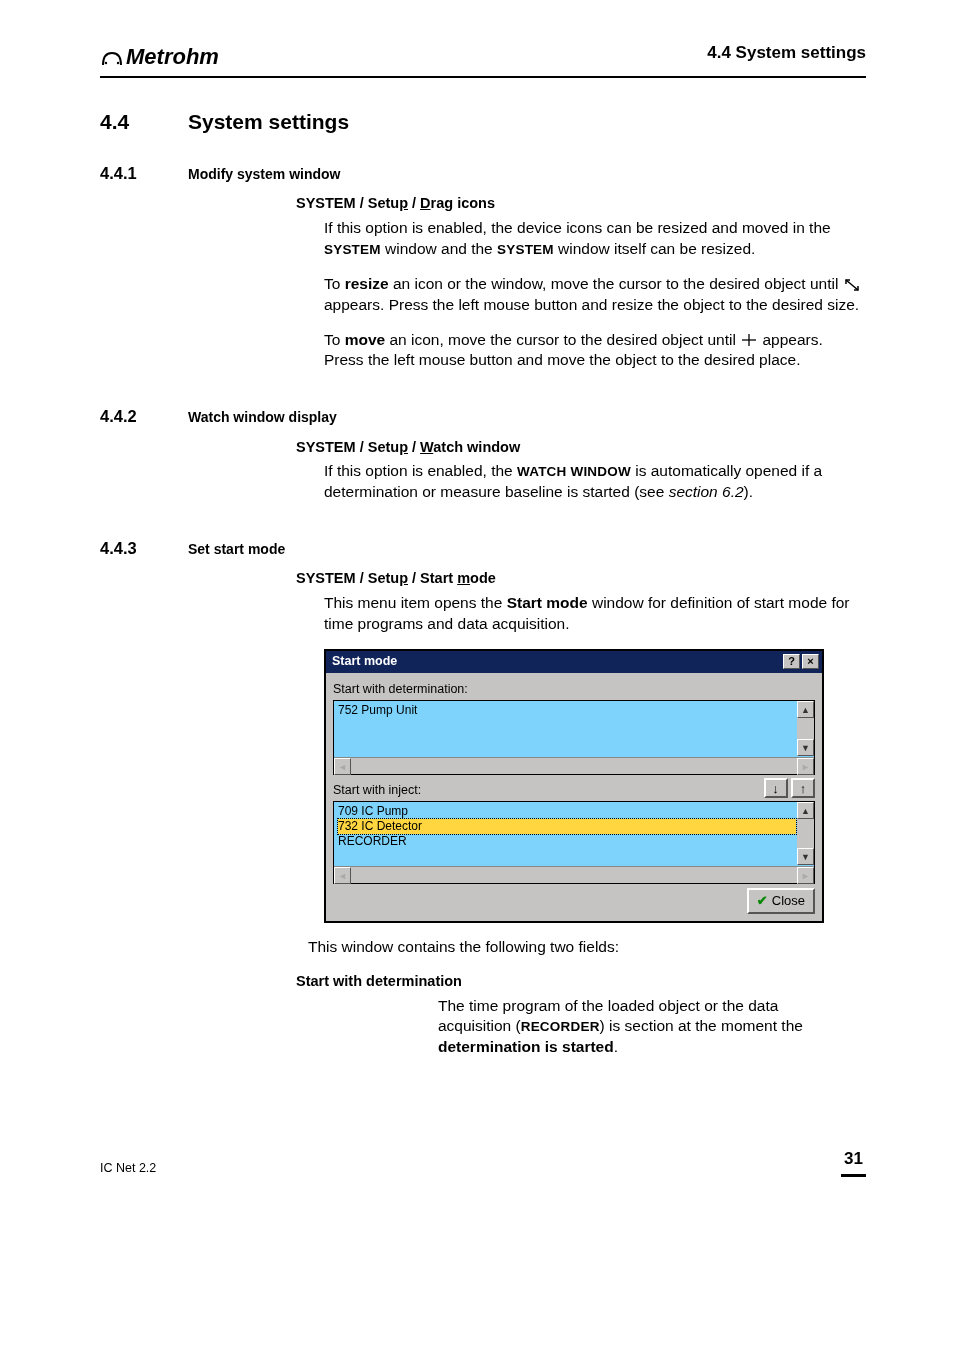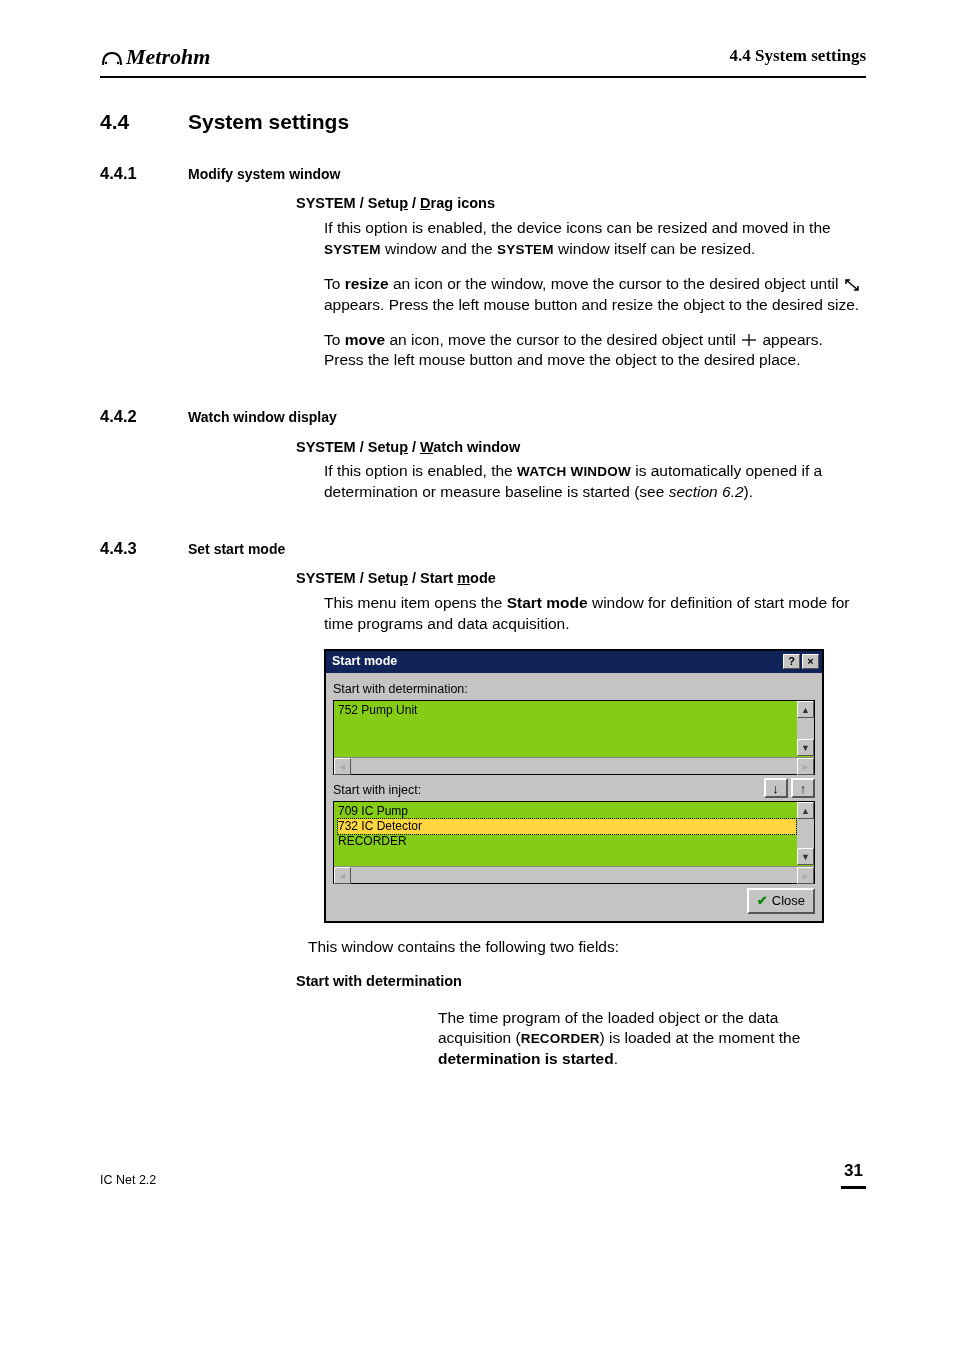--- a/index.html
+++ b/index.html
@@ -9,25 +9,24 @@
     width: 954px;
     margin: 0 auto;
     padding: 42px 88px 30px 100px;
     color: #000;
     font-size: 15.5px;
     line-height: 1.35;
   }
   .header-row {
     display: flex;
     justify-content: space-between;
-    align-items: center;
+    align-items: flex-start;
     border-bottom: 2px solid #000;
     padding-bottom: 4px;
     margin-bottom: 30px;
-    font-family: Liberation Serif, serif;
   }
   .brand {
     font-size: 22px;
     font-weight: 900;
     font-style: italic;
     display: flex;
     align-items: center;
     gap: 2px;
   }
   .brand-icon { width: 24px; height: 20px; }
@@ -82,21 +81,21 @@
     color: #000; font-size: 11px; font-weight: 700;
     display: flex; align-items: center; justify-content: center;
     line-height: 1;
   }
   .dlg-body { padding: 5px 7px 7px 7px; }
   .label-row {
     display: flex; align-items: flex-end; justify-content: space-between;
     margin: 3px 0 3px 0;
   }
   .listbox {
-    background: #84cc16;
+    background: #7dd3fc;
     border: 1.5px solid #000;
     position: relative;
     margin-bottom: 3px;
   }
   .lb-content {
     padding: 2px 18px 2px 4px;
     min-height: 50px;
     font-size: 12px;
     line-height: 1.25;
   }
@@ -137,21 +136,21 @@
     border: 2px solid #fff;
     border-right-color: #555; border-bottom-color: #555;
     display: inline-flex; align-items: center; gap: 4px;
     font-size: 13px;
   }
   .green-check { color: #0a8a0a; font-weight: 900; }
   .dlg-footer {
     display: flex; justify-content: flex-end; margin-top: 4px;
   }
 
-  .field-head { font-weight: 700; font-size: 14.5px; margin-bottom: 16px; }
+  .field-head { font-weight: 700; font-size: 14.5px; margin-bottom: 4px; }
 
   .footer-row {
     display: flex; justify-content: space-between; align-items: flex-end;
     margin-top: 90px;
   }
   .footer-left { font-size: 12.5px; }
   .page-num {
     border-bottom: 3px solid #000;
     padding: 0 3px 3px 3px;
     font-size: 17px; font-weight: 900;
@@ -282,20 +281,20 @@
           <span class="green-check">✔</span>
           <span>Close</span>
         </div>
       </div>
     </div>
   </div>
 
   <div class="para" style="margin-left:12px;">This window contains the following two fields:</div>
   <div class="field-head" style="margin-left:0;">Start with determination</div>
   <div class="para-field">
-    <span>The time program of the loaded object or the data acquisition (</span><span class="sc">RECORDER</span><span>) is loaded at the moment the </span><span class="b">determination is started</span><span>.</span>
+    <span>The time program of the loaded object or the data acquisition (</span><span class="sc">RECORDER</span><span>) is section at the moment the </span><span class="b">determination is started</span><span>.</span>
   </div>
 </div>
 
 <div class="footer-row">
   <div class="footer-left">IC Net 2.2</div>
   <div class="page-num">31</div>
 </div>
 
 </body></html>

